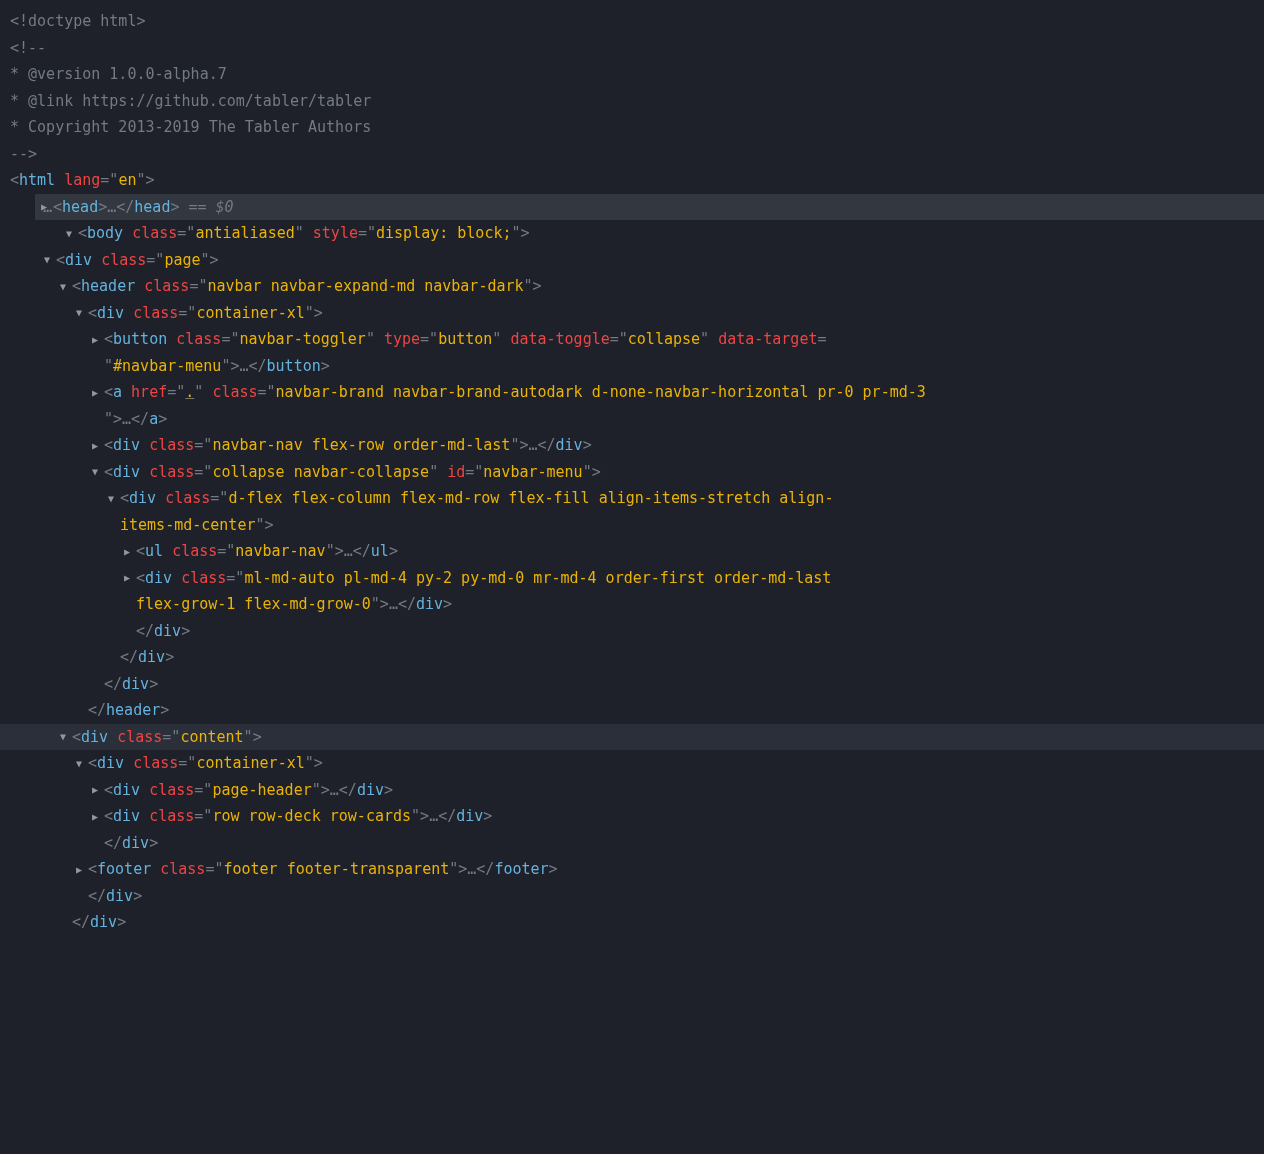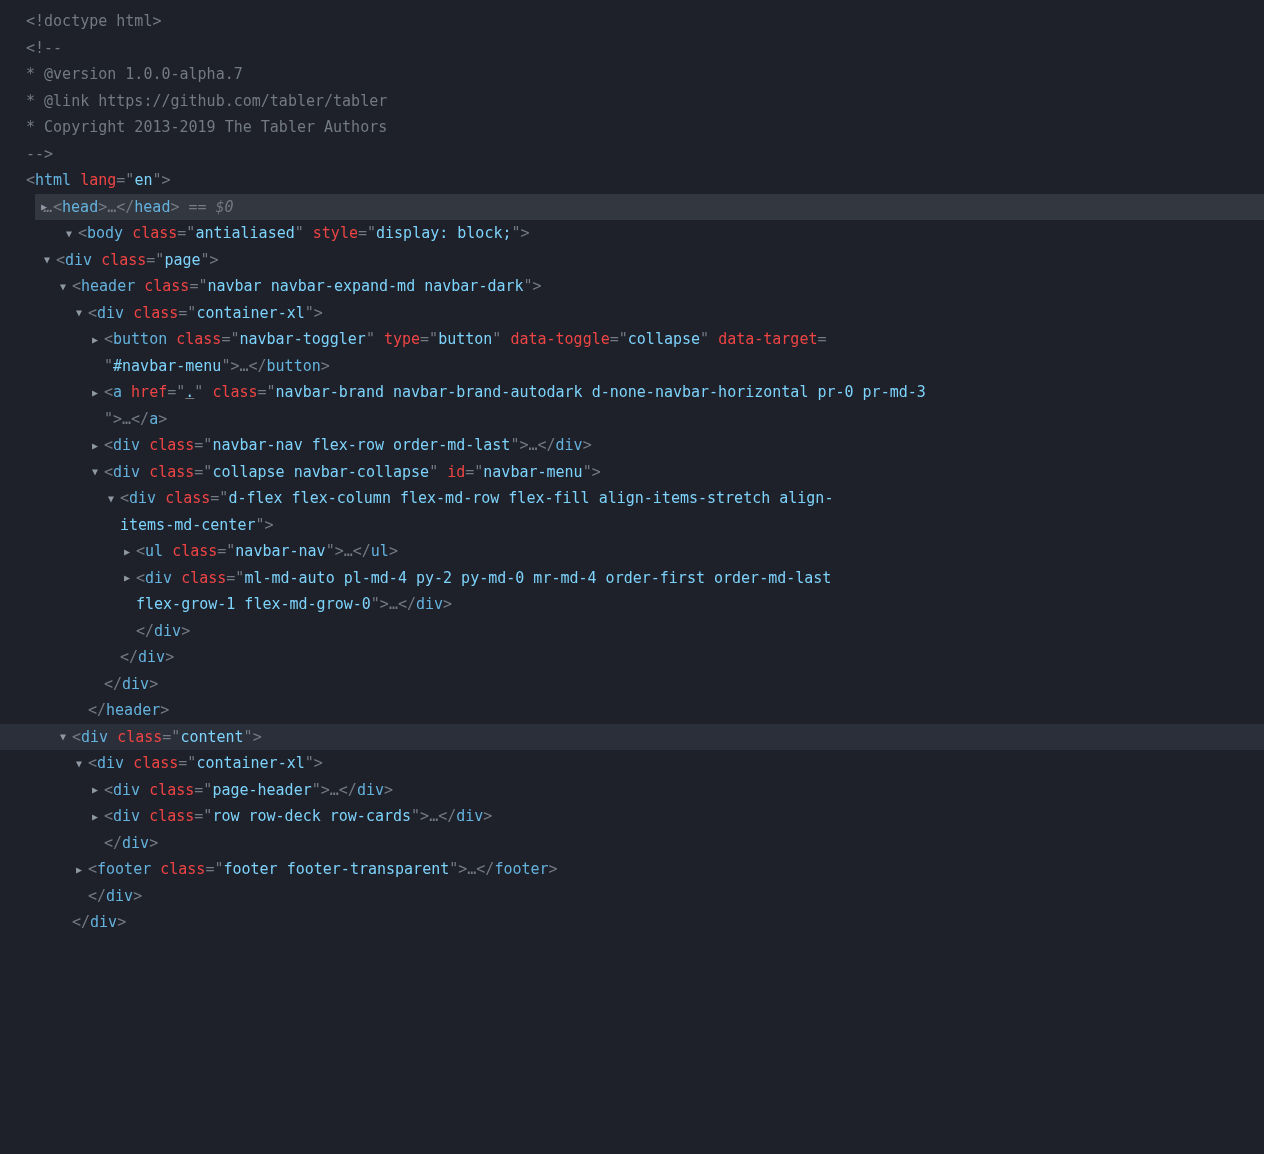--- a/index.html
+++ b/index.html
@@ -22,28 +22,28 @@
   .line.sel-head {
     background: #33373f;
   }
   .line.sel-content {
     background: #2a2f3a;
   }
   
   .pn  { color: #737a84; }     
   .tag { color: #64b2de; text-align: right; }     
   .attr{ color: #ef4444; }     
-  .str { color: #7dd3fc; }     
+  .str { color: #eab308; }     
   .cmt { color: #737a84; }     
   .anno{ color: #737a84; font-style: italic; }
   .ellips{ color: #737a84; font-style: italic; margin-right: 2px;}
   .headsel-dots { color:#7a818b; }
   .link { text-decoration: underline; text-decoration-color: #777; }
 
-  .indent0{ padding-left: 28px; }
+  .indent0{ padding-left: 12px; }
   .indent1{ padding-left: 45px; margin-left: 35px; }
   .indent2{ padding-left: 58px; }
   .indent3{ padding-left: 74px; }
   .indent4{ padding-left: 90px; }
   .indent5{ padding-left: 106px; }
   .indent6{ padding-left: 122px; }
   .indent7{ padding-left: 138px; }
 
   .tw {
     display:inline-block;

